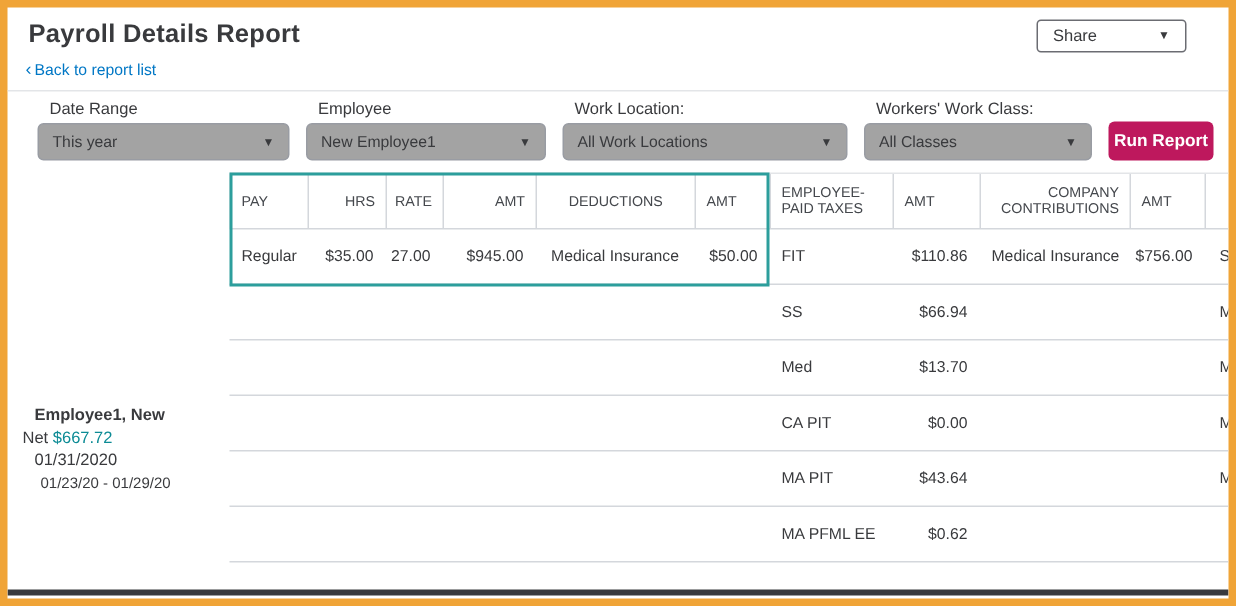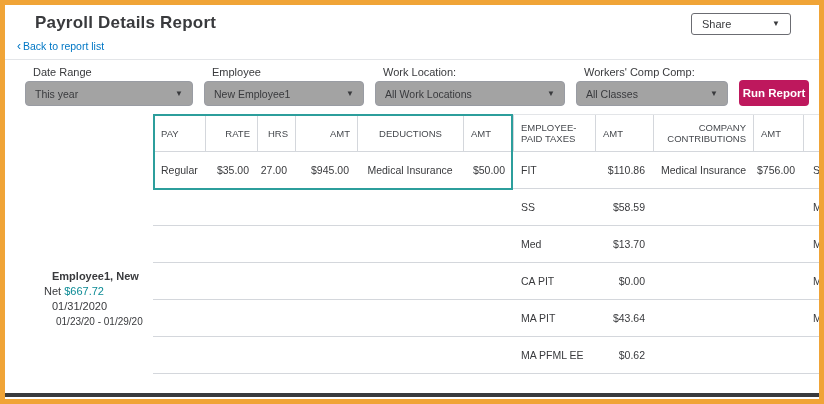--- a/index.html
+++ b/index.html
@@ -11,21 +11,21 @@
   }
   .frame {
     width:824px; height:404px;
     border:5px solid #F0A437;
     background:#fff;
     position:relative;
     overflow:hidden;
   }
   
   .topbar { display:flex; justify-content:space-between; align-items:flex-start; padding:8px 28px 0 14px; }
-  .title { font-size:17px; font-weight:bold; color:#393A3D; letter-spacing:.2px;margin-left:16px; }
+  .title { font-size:17px; font-weight:bold; color:#393A3D; letter-spacing:.2px; }
   .share-btn {
     width:100px; height:22px; background:#fff;
     border:1px solid #6B6C72; border-radius:3px;
     display:flex; align-items:center; justify-content:space-between;
     padding:0 10px; font-size:11px; color:#393A3D; cursor:pointer;text-align:center;
   }
   .caret { font-size:8px; color:#393A3D; line-height:1; }
   .back-link { display:inline-block; margin:4px 0 0 12px; color:#0077C5; font-size:10.5px; text-decoration:none; cursor:pointer; }
   .back-chevron { font-size:12px; margin-right:2px; }
   .divider { height:1px; background:#E3E5E8; margin-top:5px; }
@@ -40,21 +40,21 @@
   }
   .w-date{width:168px} .w-emp{width:160px} .w-loc{width:190px} .w-class{width:152px}
   .run-btn {
     margin-left:auto; width:88px; height:26px;
     background:#be185d; color:#fff; font-weight:bold; font-size:11.5px;
     border:none; border-radius:4px; cursor:pointer;
   }
   
   .report { position:relative; margin-top:8px; display:flex; }
   .left-col { width:148px; position:relative; flex:none; }
-  .emp-block { position:absolute; top:155px; left:39px; font-size:11px; line-height:15px; color:#393A3D; white-space:nowrap; }
+  .emp-block { position:absolute; top:155px; left:10px; font-size:11px; line-height:15px; color:#393A3D; white-space:nowrap; }
   .emp-name { font-weight:bold; margin-left:8px; }
   .emp-net-amt { color:#0C8B95; }
   .emp-date { margin-left:8px; }
   .emp-period { font-size:10px; margin-left:12px; }
   .right-col { width:666px; flex:none; }
   .thead, .trow {
     display:grid;
     grid-template-columns:52px 52px 38px 62px 106px 50px 82px 58px 100px 50px 1fr;
   }
   .thead { height:38px; border-top:1px solid #E3E5E8; border-bottom:1px solid #D4D7DC; }
@@ -115,21 +115,21 @@
       </div>
     </div>
     <div class="fgroup">
       <div class="flabel">Work Location:</div>
       <div class="dropdown w-loc">
         <span>All Work Locations</span>
         <span class="caret">▼</span>
       </div>
     </div>
     <div class="fgroup">
-      <div class="flabel">Workers' Comp Comp:</div>
+      <div class="flabel">Workers' Work Class:</div>
       <div class="dropdown w-class">
         <span>All Classes</span>
         <span class="caret">▼</span>
       </div>
     </div>
     <button class="run-btn">Run Report</button>
   </div>
 
   <div class="report">
     <div class="left-col">
@@ -137,22 +137,22 @@
         <div class="emp-name">Employee1, New</div>
         <div><span>Net </span><span class="emp-net-amt">$667.72</span></div>
         <div class="emp-date">01/31/2020</div>
         <div class="emp-period">01/23/20 -  01/29/20</div>
       </div>
     </div>
 
     <div class="right-col">
       <div class="thead">
         <div class="hc">PAY</div>
+        <div class="hc num">HRS</div>
         <div class="hc num">RATE</div>
-        <div class="hc num">HRS</div>
         <div class="hc num">AMT</div>
         <div class="hc ctr">DEDUCTIONS</div>
         <div class="hc">AMT</div>
         <div class="hc">EMPLOYEE-PAID TAXES</div>
         <div class="hc">AMT</div>
         <div class="hc rgt">COMPANY CONTRIBUTIONS</div>
         <div class="hc">AMT</div>
         <div class="hc"></div>
       </div>
 
@@ -171,21 +171,21 @@
       </div>
 
       <div class="trow">
         <div class="c"></div>
           <div class="c"></div>
           <div class="c"></div>
           <div class="c"></div>
           <div class="c"></div>
           <div class="c"></div>
         <div class="c">SS</div>
-        <div class="c num">$58.59</div>
+        <div class="c num">$66.94</div>
         <div class="c"></div>
           <div class="c"></div>
         <div class="c clipcell">M</div>
       </div>
 
       <div class="trow">
         <div class="c"></div>
           <div class="c"></div>
           <div class="c"></div>
           <div class="c"></div>

